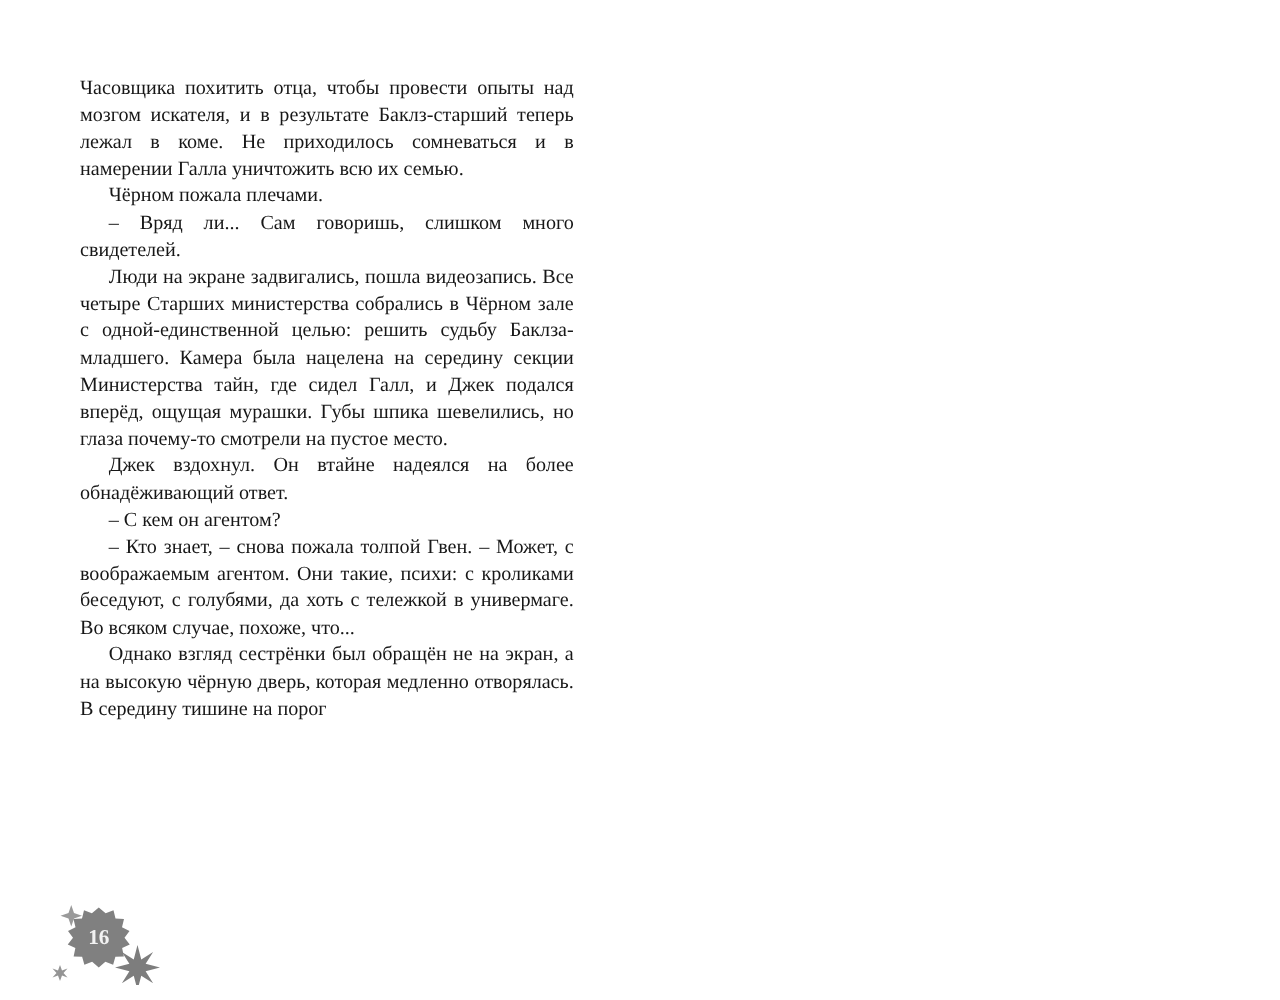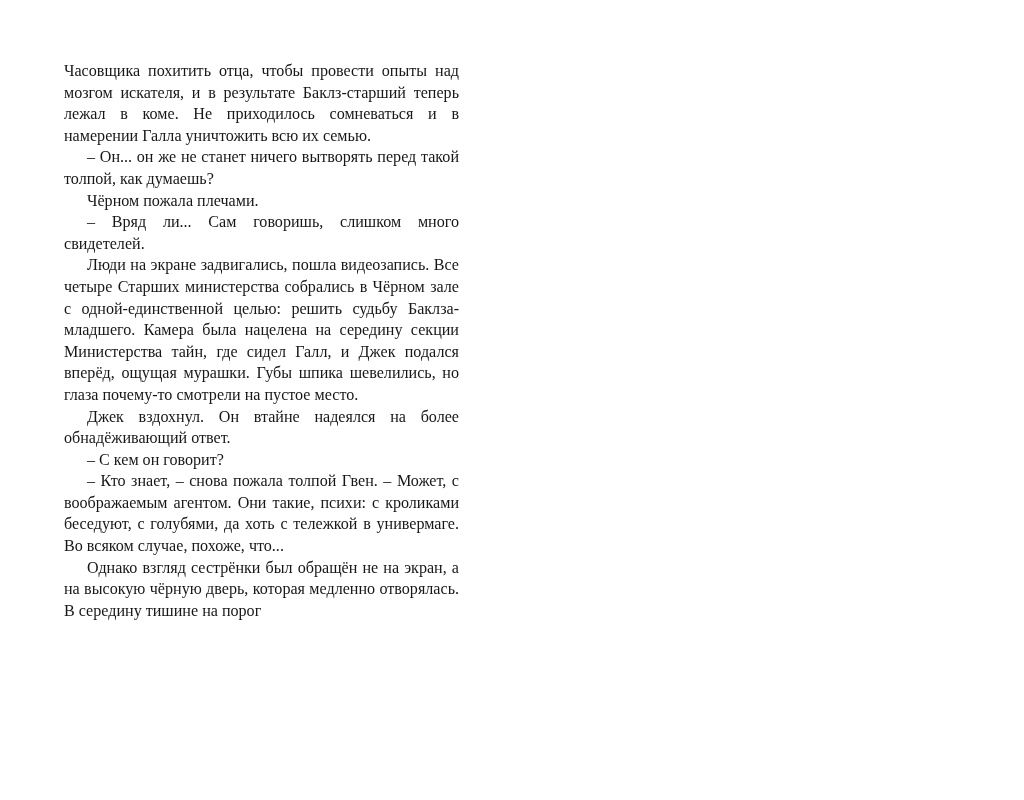--- a/index.html
+++ b/index.html
@@ -79,29 +79,49 @@
   }
 </style>
 </head>
 <body>
 
 <div class="spread">
 
   <div class="page page-left">
     <div class="textblock" id="left-text">
         <p class="noindent">Часовщика похитить отца, чтобы провести опыты над мозгом искателя, и в результате Баклз-старший теперь лежал в коме. Не приходилось сомневаться и в намерении Галла уничтожить всю их семью.</p>
-        <p>– Он... он же не станет ничего вытворять перед такой толпой, как думаешь?</p>
         <p>Чёрном пожала плечами.</p>
         <p>– Вряд ли... Сам говоришь, слишком много свидетелей.</p>
         <p>Люди на экране задвигались, пошла видеозапись. Все четыре Старших министерства собрались в Чёрном зале с одной-единственной целью: решить судьбу Баклза-младшего. Камера была нацелена на середину секции Министерства тайн, где сидел Галл, и Джек подался вперёд, ощущая мурашки. Губы шпика шевелились, но глаза почему-то смотрели на пустое место.</p>
         <p>Джек вздохнул. Он втайне надеялся на более обнадёживающий ответ.</p>
-        <p>– С кем он говорит?</p>
+        <p>– С кем он агентом?</p>
         <p>– Кто знает, – снова пожала толпой Гвен. – Может, с воображаемым агентом. Они такие, психи: с кроликами беседуют, с голубями, да хоть с тележкой в универмаге. Во всяком случае, похоже, что...</p>
         <p>Однако взгляд сестрёнки был обращён не на экран, а на высокую чёрную дверь, которая медленно отворялась. В середину тишине на порог</p>
       </div>
 
+    <div class="folio">
+      <svg viewBox="0 0 116 76" xmlns="http://www.w3.org/2000/svg" aria-hidden="true">
+
+        <path d="M33 12 L35.2 18.4 L41.6 20.6 L35.2 22.8 L33 29.2 L30.8 22.8 L24.4 20.6 L30.8 18.4 Z" fill="#9a9a9a"></path>
+
+        <path d="M55 14
+                 L60.5 18.5 L66.8 16.2 L68.4 22.8 L75.2 23.2 L73.6 29.8 L79.6 32.8
+                 L75.6 38.1 L79.8 43.6 L73.7 46.4 L75.1 53.1 L68.3 53.3 L66.5 59.8
+                 L60.3 57.4 L55 62 L49.7 57.4 L43.5 59.8 L41.7 53.3 L34.9 53.1
+                 L36.3 46.4 L30.2 43.6 L34.4 38.1 L30.4 32.8 L36.4 29.8 L34.8 23.2
+                 L41.6 22.8 L43.2 16.2 L49.5 18.5 Z" fill="#808080"></path>
+        <text class="burst-num" x="55" y="43" text-anchor="middle">16</text>
+
+        <path d="M24 60 L25.6 64.4 L30 62.8 L26.8 66.4 L30 70 L25.6 68.4 L24 72.8
+                 L22.4 68.4 L18 70 L21.2 66.4 L18 62.8 L22.4 64.4 Z" fill="#949494"></path>
+
+        <path d="M86 44 L89 55.5 L98.5 49.5 L92.5 59 L104 62 L92.5 65 L98.5 74.5
+                 L89 68.5 L86 80 L83 68.5 L73.5 74.5 L79.5 65 L68 62 L79.5 59
+                 L73.5 49.5 L83 55.5 Z" fill="#7d7d7d"></path>
+      </svg>
+    </div>
   </div>
 
   <div class="page page-right">
     
   </div>
 
 </div>
 
 </body></html>

